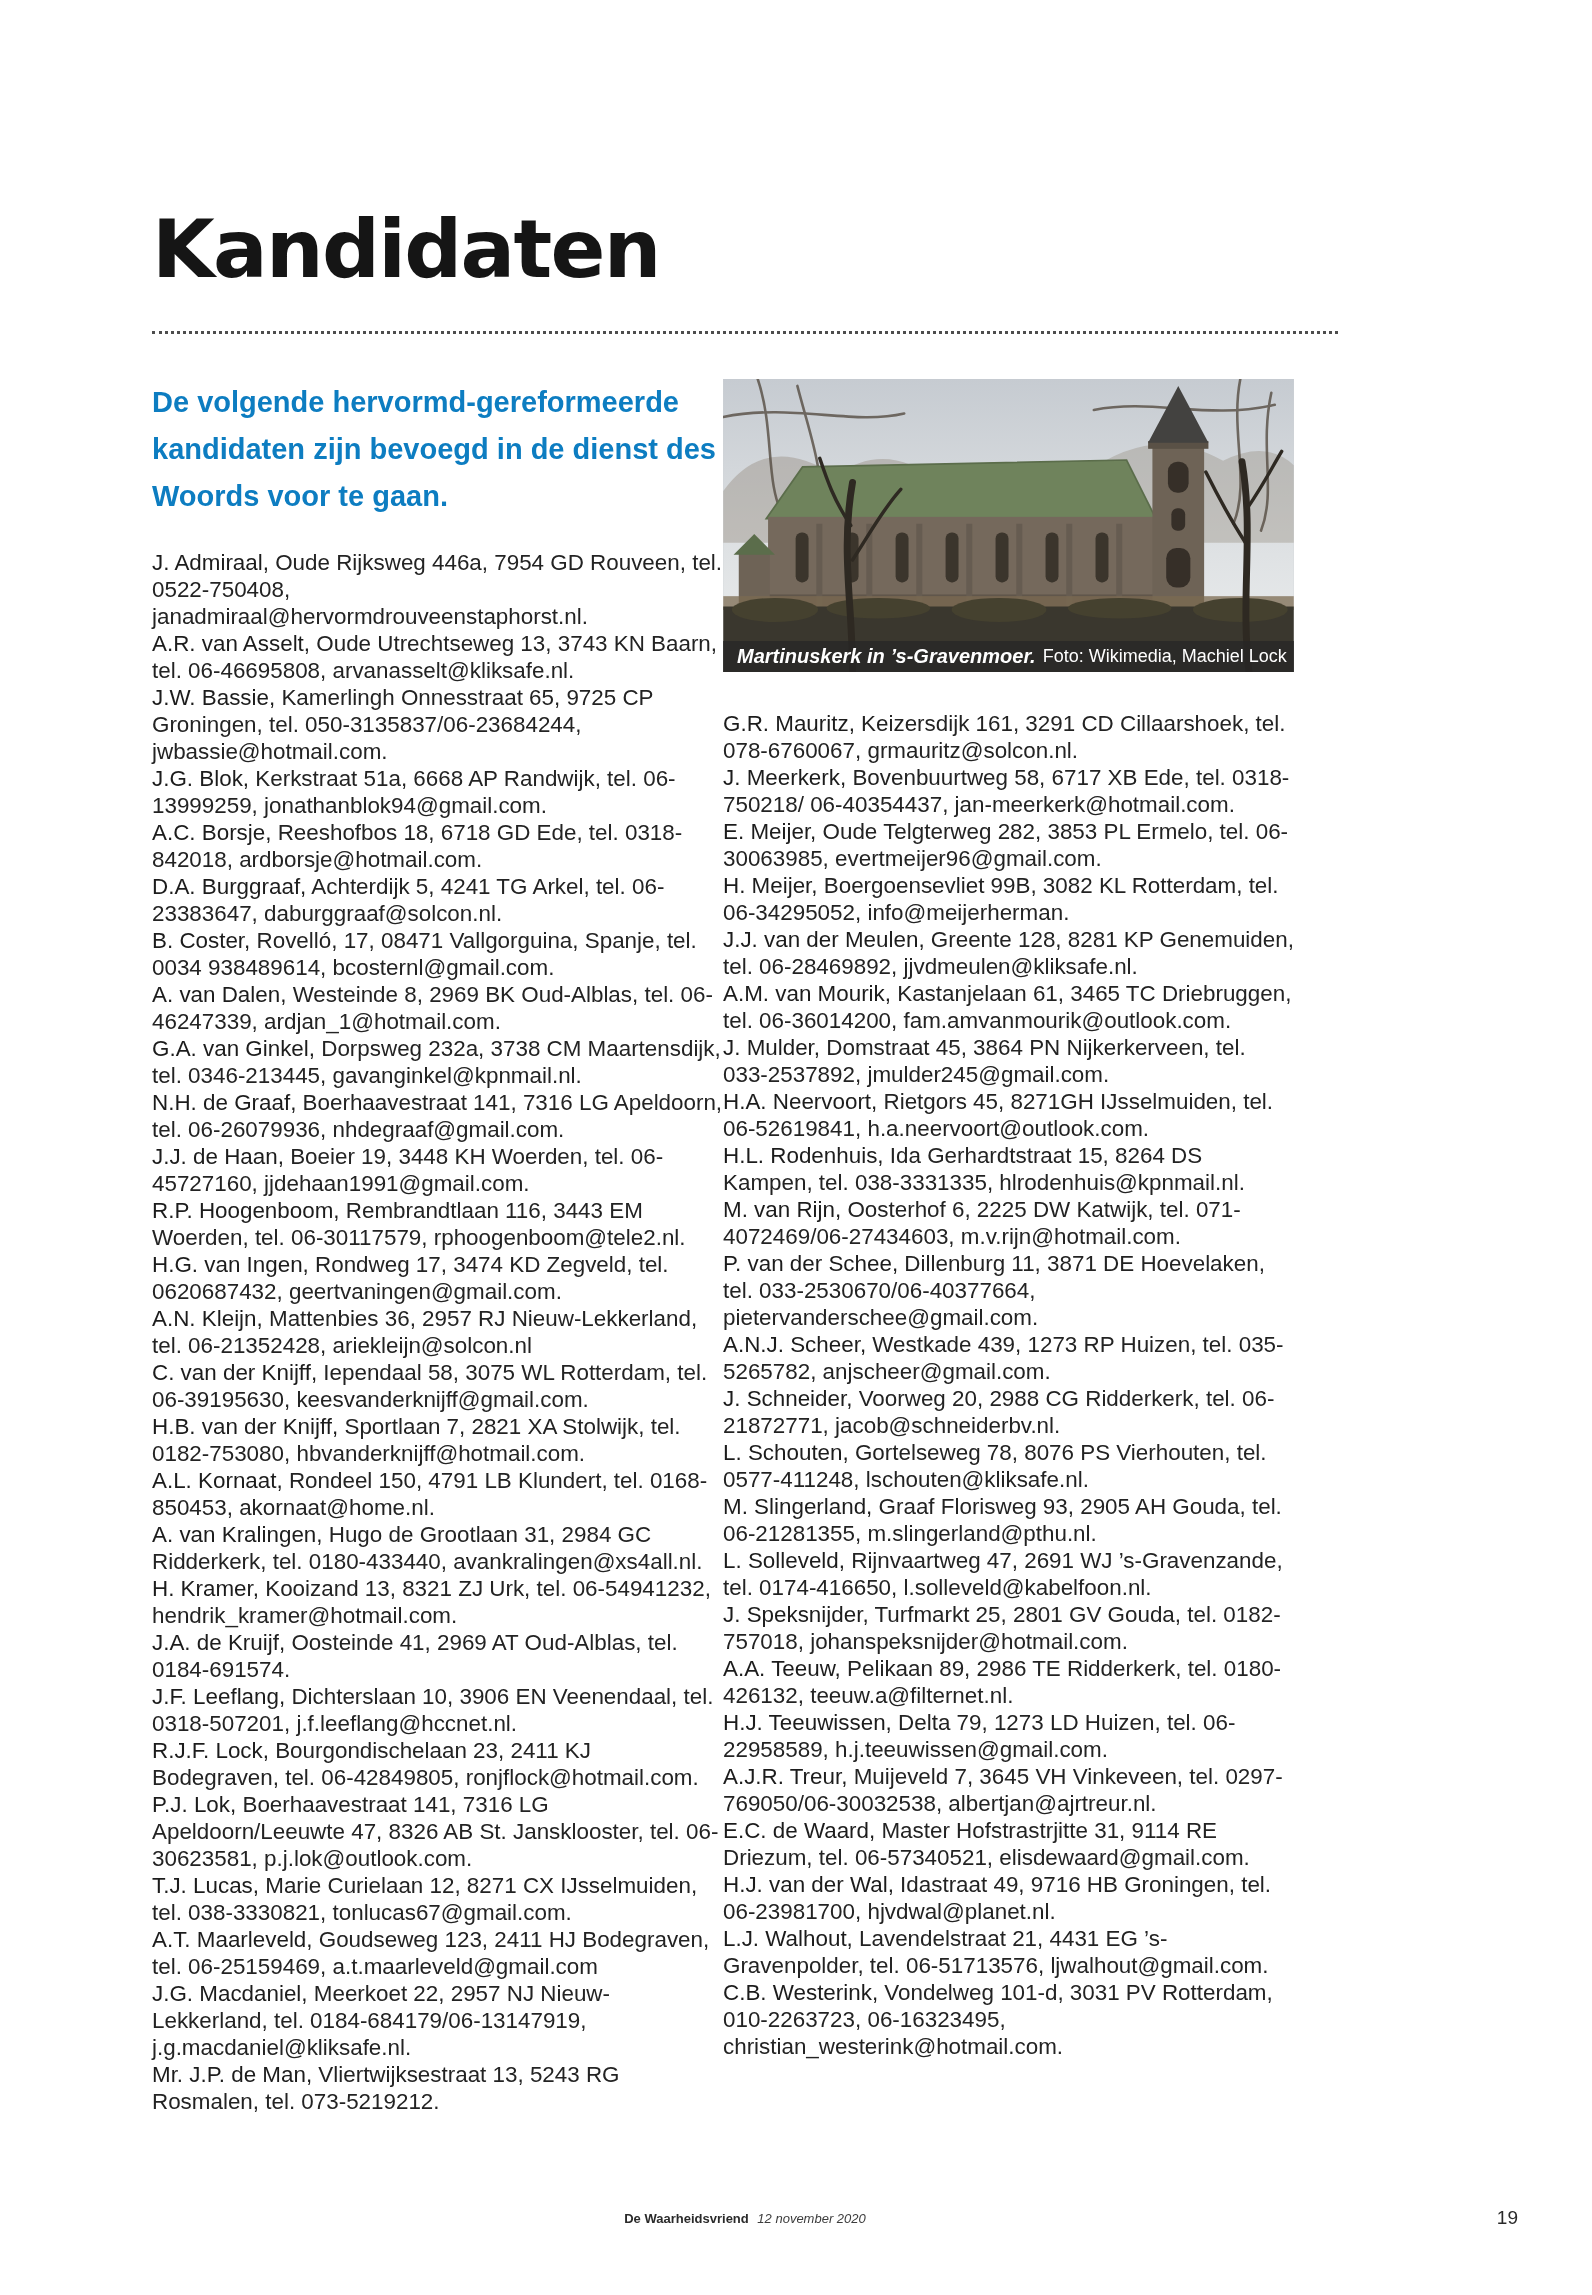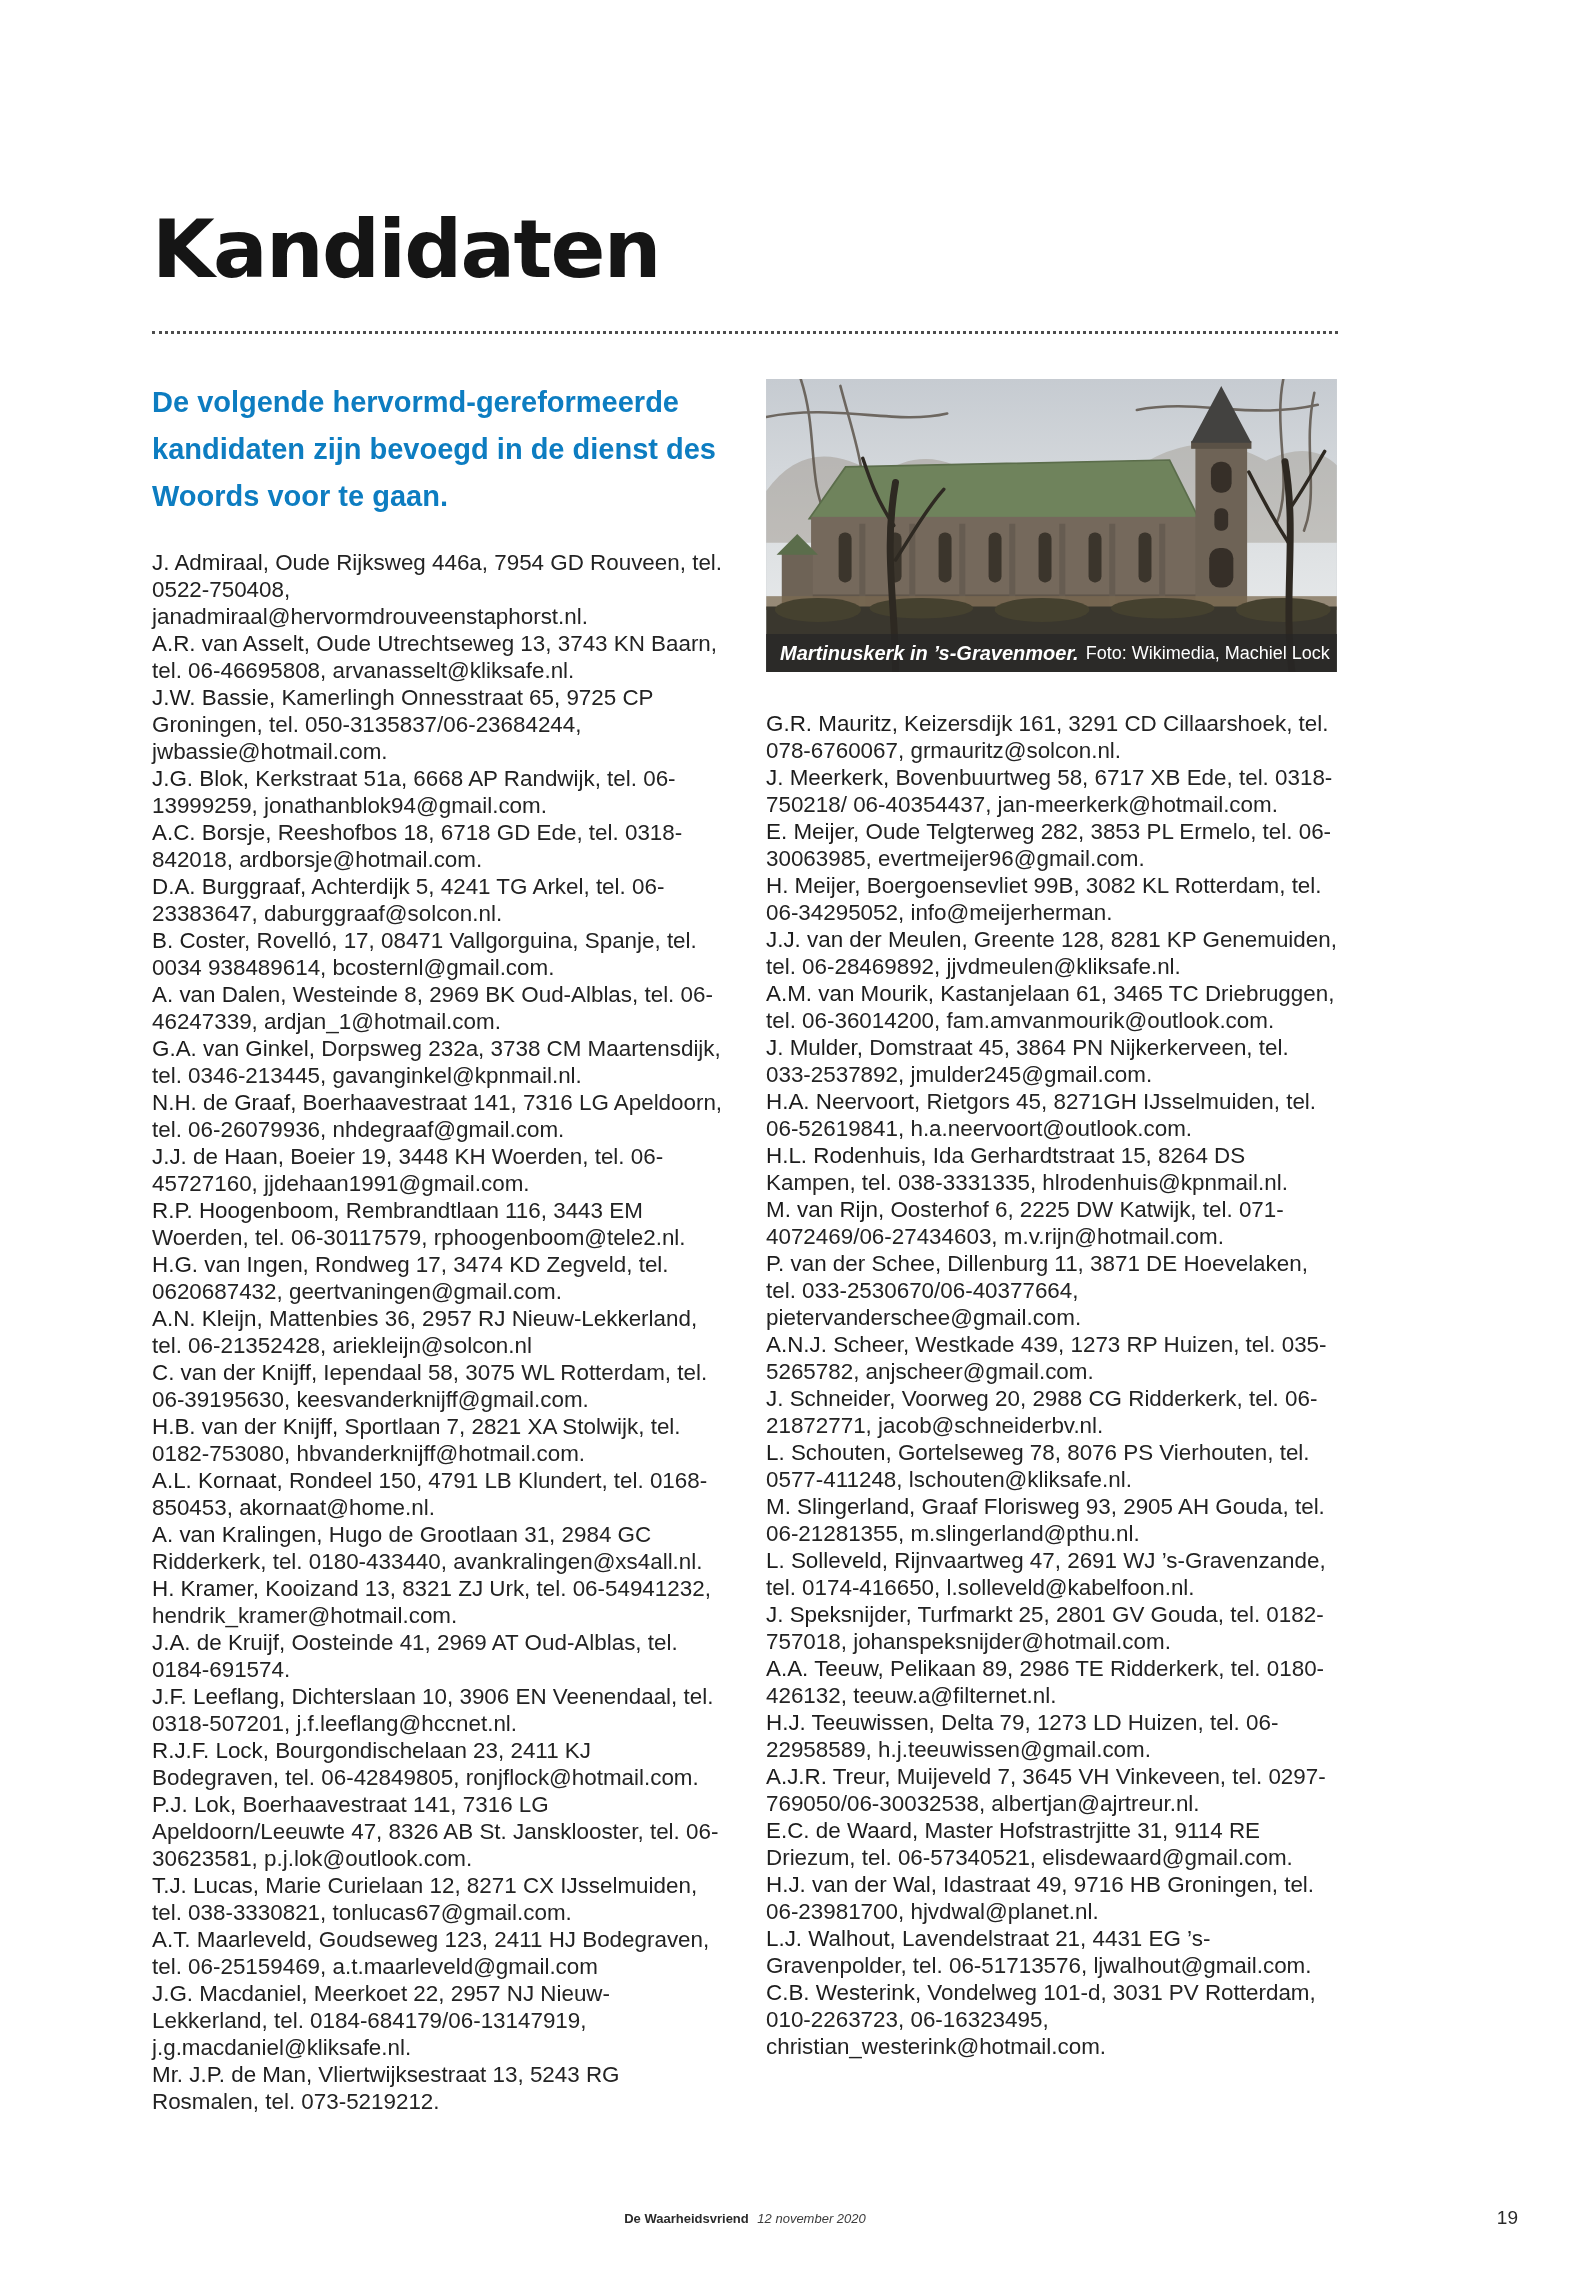--- a/index.html
+++ b/index.html
@@ -28,21 +28,20 @@
   }
   .dotted-rule {
     margin-top:41px;
     border-top:3.5px dotted #4d4d4d;
     width:1186px;
     height:0;
   }
   .columns {
     margin-top:45px;
     display:flex;
-    gap:43px;
     width:1186px;
   }
   .col { width:571px; }
   .intro {
     color:#0d7dc1;
     font-size:29px;
     font-weight:bold;
     line-height:1.62;
     margin-bottom:29px;
   }
@@ -56,21 +55,21 @@
     position:relative;
     width:571px; height:293px;
     overflow:hidden;
     margin-bottom:38px;
     background:#cfd3d6;
   }
   .photo-frame svg { display:block; width:100%; height:100%; }
   .photo-caption {
     position:absolute;
     left:0; right:0; bottom:0;
-    height:38px;
+    height:31px;
     background:rgba(38,38,38,0.74);
     color:#ffffff;
     display:flex;
     align-items:center;
     padding:0 14px;
     font-size:20px;
     white-space:nowrap;
     overflow:hidden;
     margin-top:32px;
   }

